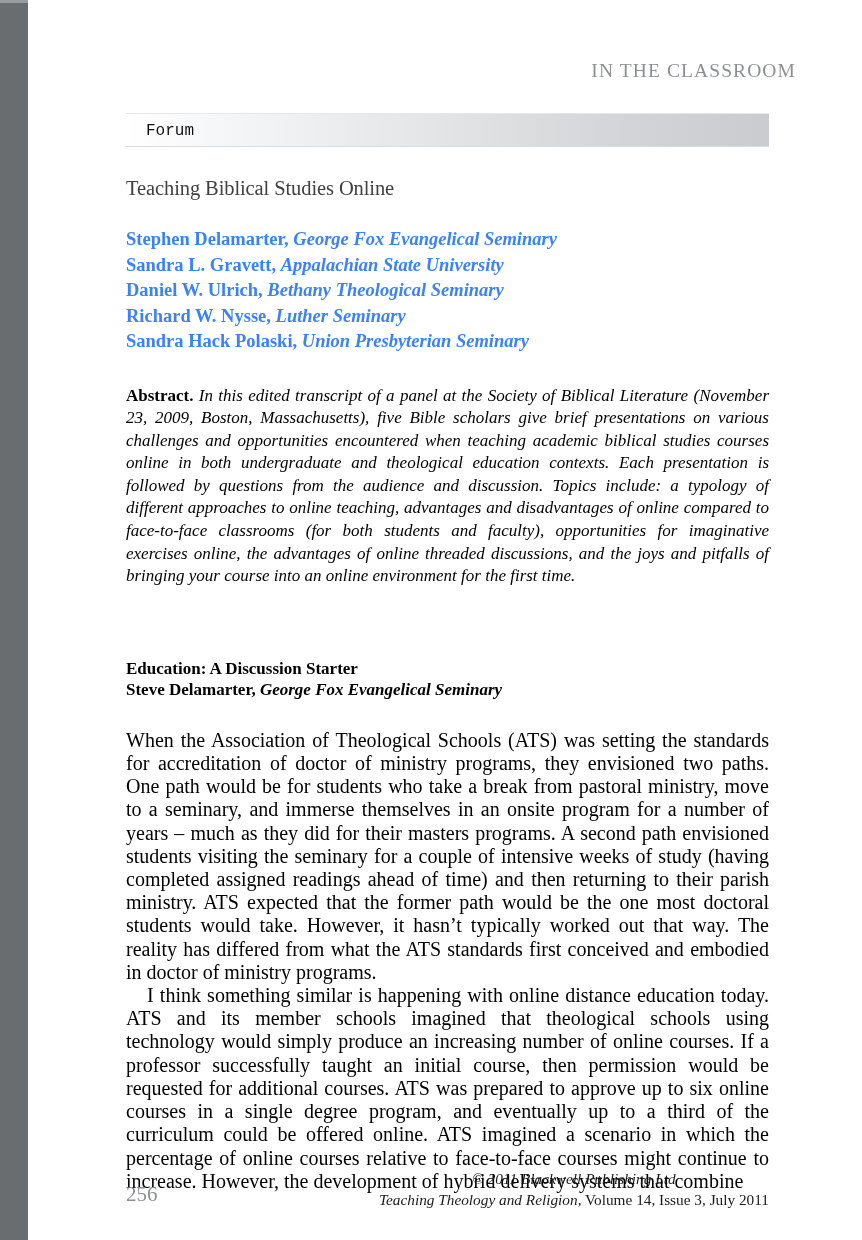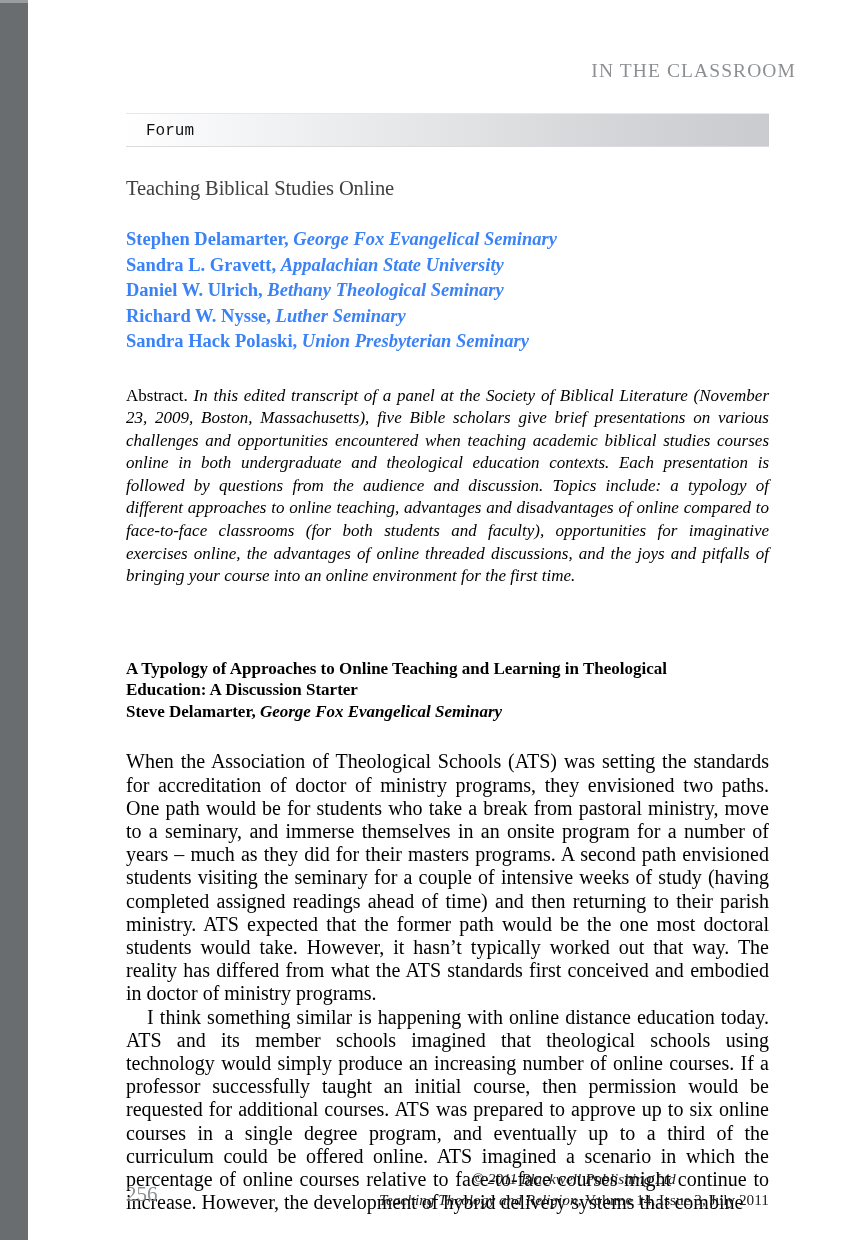--- a/index.html
+++ b/index.html
@@ -117,21 +117,21 @@
 
   .abstract {
     font-size: 17px;
     font-style: italic;
     line-height: 22.6px;
     text-align: justify;
     color: #000000;
     margin: 0;
   }
   .abstract .lead {
-    font-weight: normal;
+    font-weight: bold;
     font-style: normal;
   }
 
   .section-head {
     margin-top: 70px;
     font-size: 17px;
     font-weight: bold;
     line-height: 21.5px;
     color: #000000;
   }
@@ -219,21 +219,20 @@
       </div>
       <div class="author-line">
         <span>Sandra Hack Polaski,</span>
         <span class="affil">Union Presbyterian Seminary</span>
       </div>
     </div>
 
     <p class="abstract"><span class="lead">Abstract.</span><span> In this edited transcript of a panel at the Society of Biblical Literature (November 23, 2009, Boston, Massachusetts), five Bible scholars give brief presentations on various challenges and opportunities encountered when teaching academic biblical studies courses online in both undergraduate and theological education contexts. Each presentation is followed by questions from the audience and discussion. Topics include: a typology of different approaches to online teaching, advantages and disadvantages of online compared to face-to-face classrooms (for both students and faculty), opportunities for imaginative exercises online, the advantages of online threaded discussions, and the joys and pitfalls of bringing your course into an online environment for the first time.</span></p>
 
     <div class="section-head">
-      <div>A Typology of Approaches to Online Teaching and Learning in Theological</div>
       <div>Education: A Discussion Starter</div>
       <div><span class="byline-name">Steve Delamarter,</span> <span class="byline-affil">George Fox Evangelical Seminary</span></div>
     </div>
 
     <div class="body-block">
       <p class="body-par">When the Association of Theological Schools (ATS) was setting the standards for accreditation of doctor of ministry programs, they envisioned two paths. One path would be for students who take a break from pastoral ministry, move to a seminary, and immerse themselves in an onsite program for a number of years – much as they did for their masters programs. A second path envisioned students visiting the seminary for a couple of intensive weeks of study (having completed assigned readings ahead of time) and then returning to their parish ministry. ATS expected that the former path would be the one most doctoral students would take. However, it hasn’t typically worked out that way. The reality has differed from what the ATS standards first conceived and embodied in doctor of ministry programs.</p>
       <p class="body-par indent">I think something similar is happening with online distance education today. ATS and its member schools imagined that theological schools using technology would simply produce an increasing number of online courses. If a professor successfully taught an initial course, then permission would be requested for additional courses. ATS was prepared to approve up to six online courses in a single degree program, and eventually up to a third of the curriculum could be offered online. ATS imagined a scenario in which the percentage of online courses relative to face-to-face courses might continue to increase. However, the development of hybrid delivery systems that combine</p>
     </div>
 
   </div>

